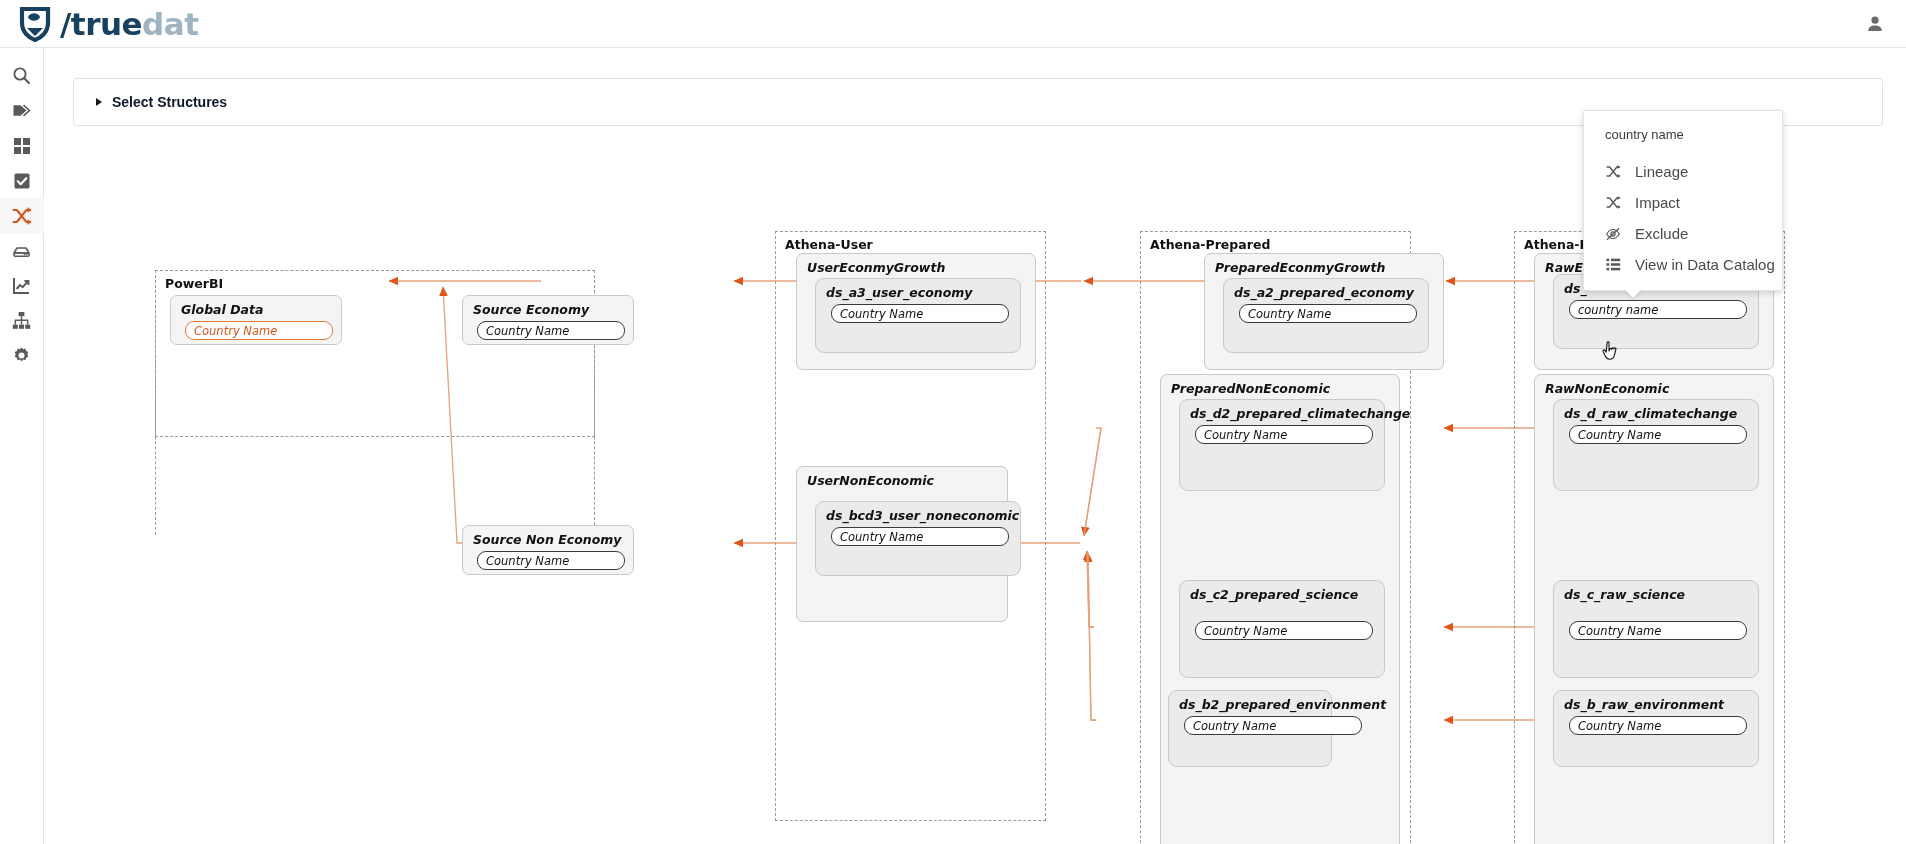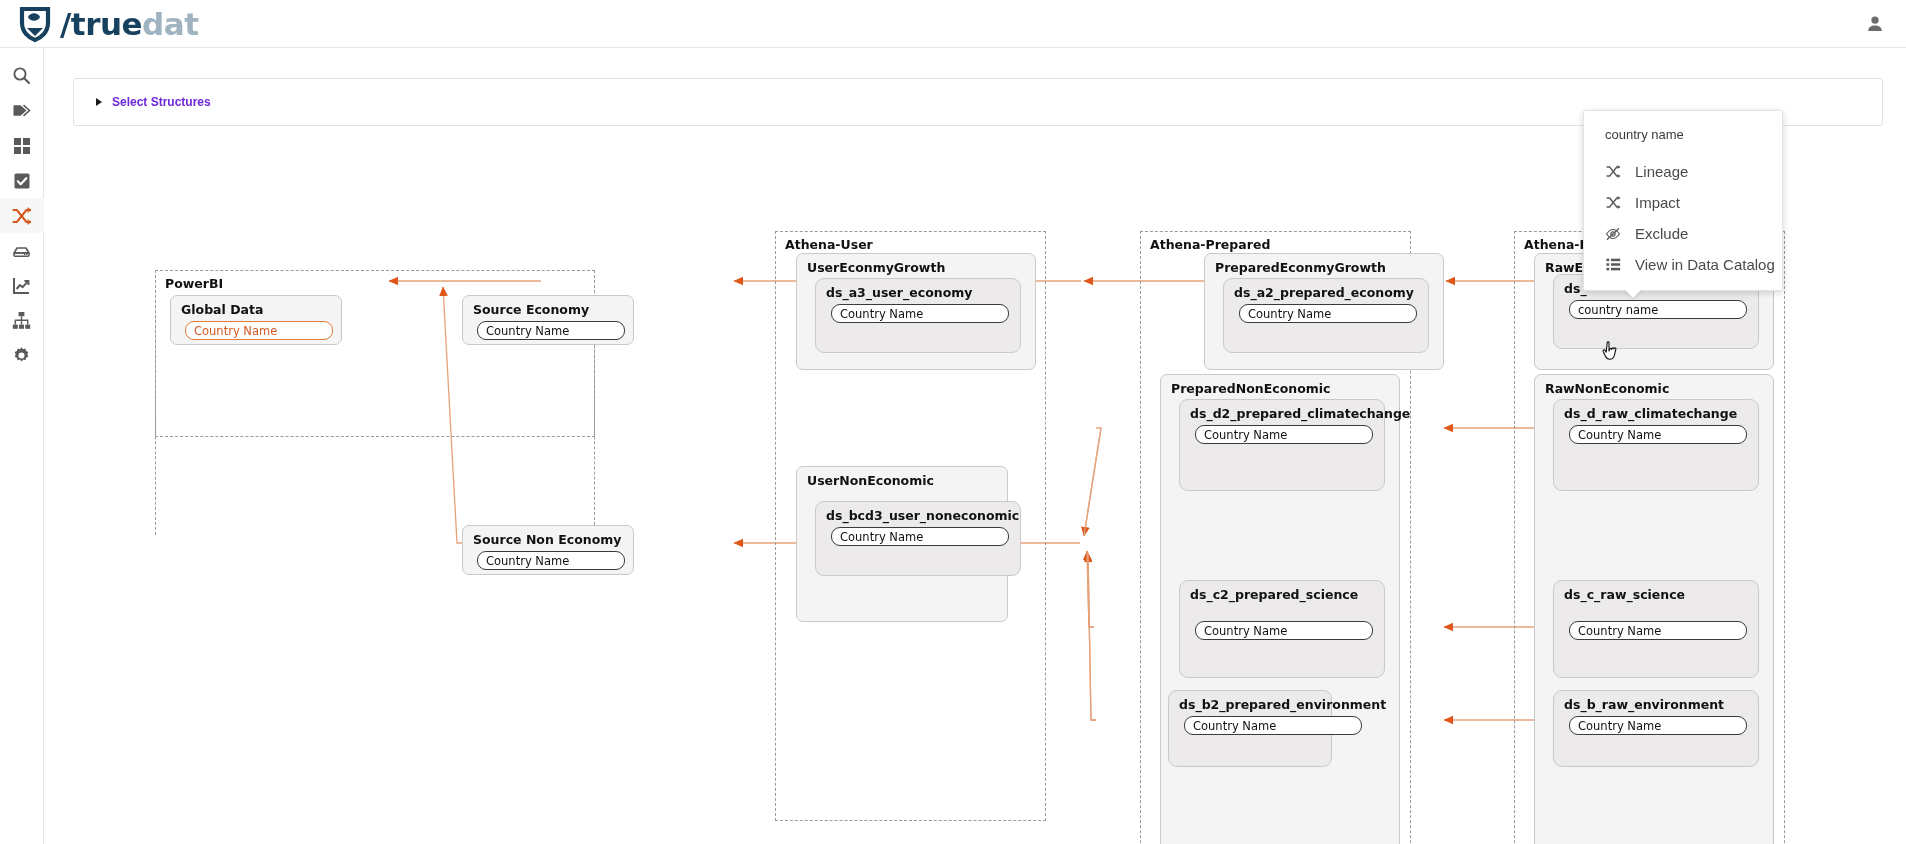--- a/index.html
+++ b/index.html
@@ -48,21 +48,21 @@
     background: #fff; border: 1px solid #e2e2e2; border-radius: 3px;
     display: flex; align-items: center;
   }
   .panel .caret {
     margin-left: 22px; margin-right: 10px;
     width: 0; height: 0;
     border-left: 6px solid #1a1a1a;
     border-top: 4.5px solid transparent;
     border-bottom: 4.5px solid transparent;
   }
-  .panel .panel-title { font-size: 12px; font-weight: 700; color: #6d28d9; }
+  .panel .panel-title { font-size: 14px; font-weight: 700; color: #0f172a; }
 
   
   .canvas { position: absolute; left: 44px; top: 127px; width: 1862px; height: 717px; overflow: hidden; }
   svg.edges { position: absolute; left: 0; top: 0; width: 1862px; height: 717px; pointer-events: none; }
 
   
   .group {
     position: absolute;
     border: 1px dashed #9a9a9a;
     background: transparent;
@@ -73,20 +73,21 @@
     background: #fff; padding: 0 2px;
     font-family: "DejaVu Sans", sans-serif;
   }
 
   
   .sys {
     position: absolute;
     background: #f4f4f4;
     border: 1px solid #c9c9c9;
     border-radius: 7px;
+    font-style: italic;
   }
   .sys > .sys-label {
     position: absolute; left: 10px; top: 6px;
     font-size: 12.5px; font-weight: 700; color: #111;
     font-family: "DejaVu Sans", sans-serif;
     white-space: nowrap;
   }
 
   
   .ds {

